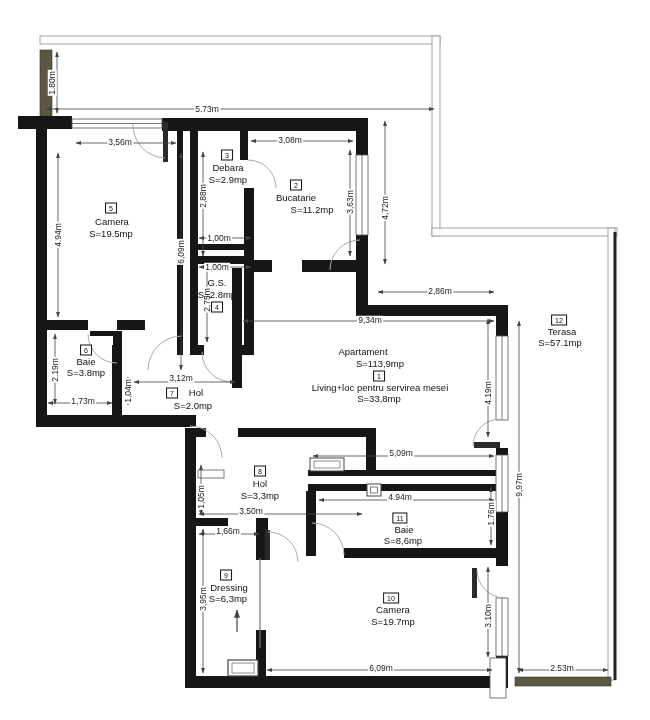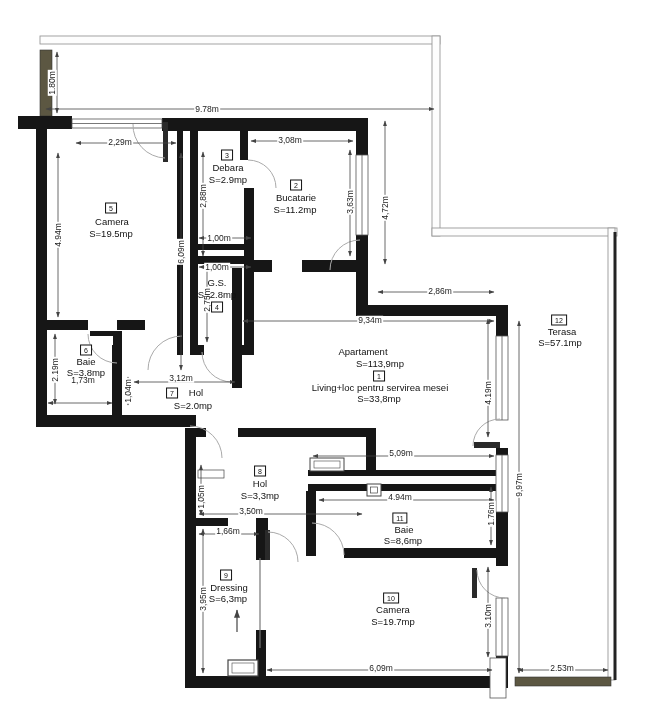--- a/index.html
+++ b/index.html
@@ -160,36 +160,36 @@
     <line x1="491" y1="487" x2="491" y2="545"></line>
     <line x1="519" y1="321" x2="519" y2="673"></line>
     <line x1="203" y1="529" x2="203" y2="673"></line>
     <line x1="488" y1="567" x2="488" y2="657"></line>
     <line x1="267" y1="670" x2="492" y2="670"></line>
     <line x1="518" y1="670" x2="608" y2="670"></line>
   </g>
 </svg>
 
 <div class="vlbl" style="left:52px;top:83px">1.80m</div>
-<div class="lbl" style="left:207px;top:109px">9.78m</div>
-<div class="lbl" style="left:120px;top:142px">2,29m</div>
+<div class="lbl" style="left:207px;top:109px">5.73m</div>
+<div class="lbl" style="left:120px;top:142px">3,56m</div>
 <div class="lbl" style="left:290px;top:140px">3,08m</div>
 <div class="vlbl" style="left:203px;top:196px">2,88m</div>
 <div class="vlbl" style="left:350px;top:202px">3,63m</div>
 <div class="vlbl" style="left:385px;top:208px">4,72m</div>
 <div class="vlbl" style="left:58px;top:235px">4.94m</div>
 <div class="vlbl" style="left:181px;top:252px">6,09m</div>
 <div class="lbl" style="left:219px;top:238px">1,00m</div>
 <div class="lbl" style="left:217px;top:267px">1,00m</div>
 <div class="vlbl" style="left:207px;top:300px">2,75m</div>
 <div class="lbl" style="left:440px;top:291px">2,86m</div>
 <div class="lbl" style="left:370px;top:320px">9,34m</div>
 <div class="vlbl" style="left:488px;top:393px">4.19m</div>
 <div class="vlbl" style="left:55px;top:370px">2.19m</div>
-<div class="lbl" style="left:83px;top:380px">1,73m</div>
+<div class="lbl" style="left:83px;top:401px">1,73m</div>
 <div class="vlbl" style="left:128px;top:391px">1,04m</div>
 <div class="lbl" style="left:181px;top:378px">3,12m</div>
 <div class="lbl" style="left:401px;top:453px">5,09m</div>
 <div class="vlbl" style="left:201px;top:497px">1,05m</div>
 <div class="lbl" style="left:251px;top:511px">3,50m</div>
 <div class="lbl" style="left:228px;top:531px">1,66m</div>
 <div class="lbl" style="left:400px;top:497px">4.94m</div>
 <div class="vlbl" style="left:491px;top:514px">1.76m</div>
 <div class="vlbl" style="left:519px;top:485px">9,97m</div>
 <div class="vlbl" style="left:203px;top:599px">3,95m</div>
@@ -200,21 +200,21 @@
 <div class="num" style="left:111px;top:208px">5</div>
 <div class="rname" style="left:112px;top:222px">Camera</div>
 <div class="rname" style="left:111px;top:234px">S=19.5mp</div>
 
 <div class="num" style="left:227px;top:155px">3</div>
 <div class="rname" style="left:228px;top:168px">Debara</div>
 <div class="rname" style="left:228px;top:180px">S=2.9mp</div>
 
 <div class="num" style="left:296px;top:185px">2</div>
 <div class="rname" style="left:296px;top:198px">Bucatarie</div>
-<div class="rname" style="left:295px;top:210px">S=11.2mp</div>
+<div class="rname" style="left:312px;top:210px">S=11.2mp</div>
 
 <div class="rname" style="left:217px;top:283px">G.S.</div>
 <div class="rname" style="left:217px;top:295px">S=2.8mp</div>
 <div class="num" style="left:217px;top:307px">4</div>
 
 <div class="num" style="left:86px;top:350px">6</div>
 <div class="rname" style="left:86px;top:362px">Baie</div>
 <div class="rname" style="left:86px;top:373px">S=3.8mp</div>
 
 <div class="num" style="left:172px;top:393px">7</div>

